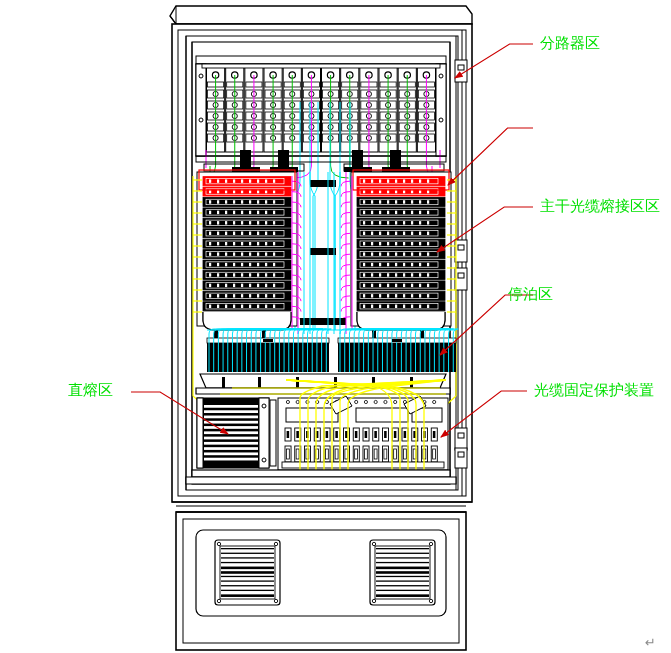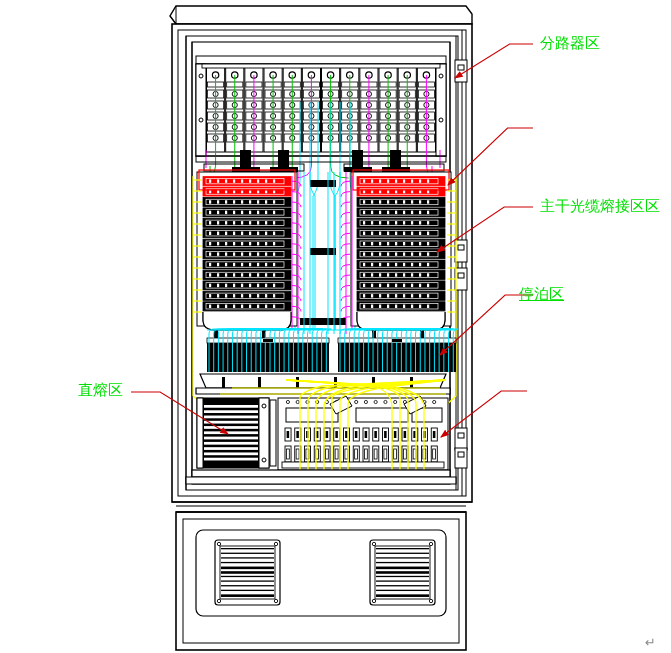--- a/index.html
+++ b/index.html
@@ -925,17 +925,18 @@
         <path d="M533,128 L507.5,128 L448,185" stroke="#cc0000" stroke-width="1.1" fill="none" marker-end="url(#arrow)"></path>
         <path d="M533,207 L504.2,207 L437,252" stroke="#cc0000" stroke-width="1.1" fill="none" marker-end="url(#arrow)"></path>
         <path d="M533,295 L505.1,295 L440,355" stroke="#cc0000" stroke-width="1.1" fill="none" marker-end="url(#arrow)"></path>
         <path d="M527,391 L501.2,391 L441,437" stroke="#cc0000" stroke-width="1.1" fill="none" marker-end="url(#arrow)"></path>
         <path d="M131,392 L160.1,392 L228,434" stroke="#cc0000" stroke-width="1.1" fill="none" marker-end="url(#arrow)"></path>
       </g>
   </svg>
 
   <div class="lbl" style="left:540px;top:36px;">分路器区</div>
   <div class="lbl" style="left:540px;top:199px;">主干光缆熔接区区</div>
-  <div class="lbl" style="left:519px;top:287px;text-decoration:underline;">停泊区</div>
-  <div class="lbl" style="left:78px;top:383px;">直熔区</div>
+  <div class="lbl" style="left:508px;top:287px;">停泊区</div>
+  <div class="lbl" style="left:534px;top:383px;">光缆固定保护装置</div>
+  <div class="lbl" style="left:68px;top:383px;">直熔区</div>
 
   <div class="pmark" style="left:645px;top:636px;">↵</div>
 </div>
 
 </body></html>

